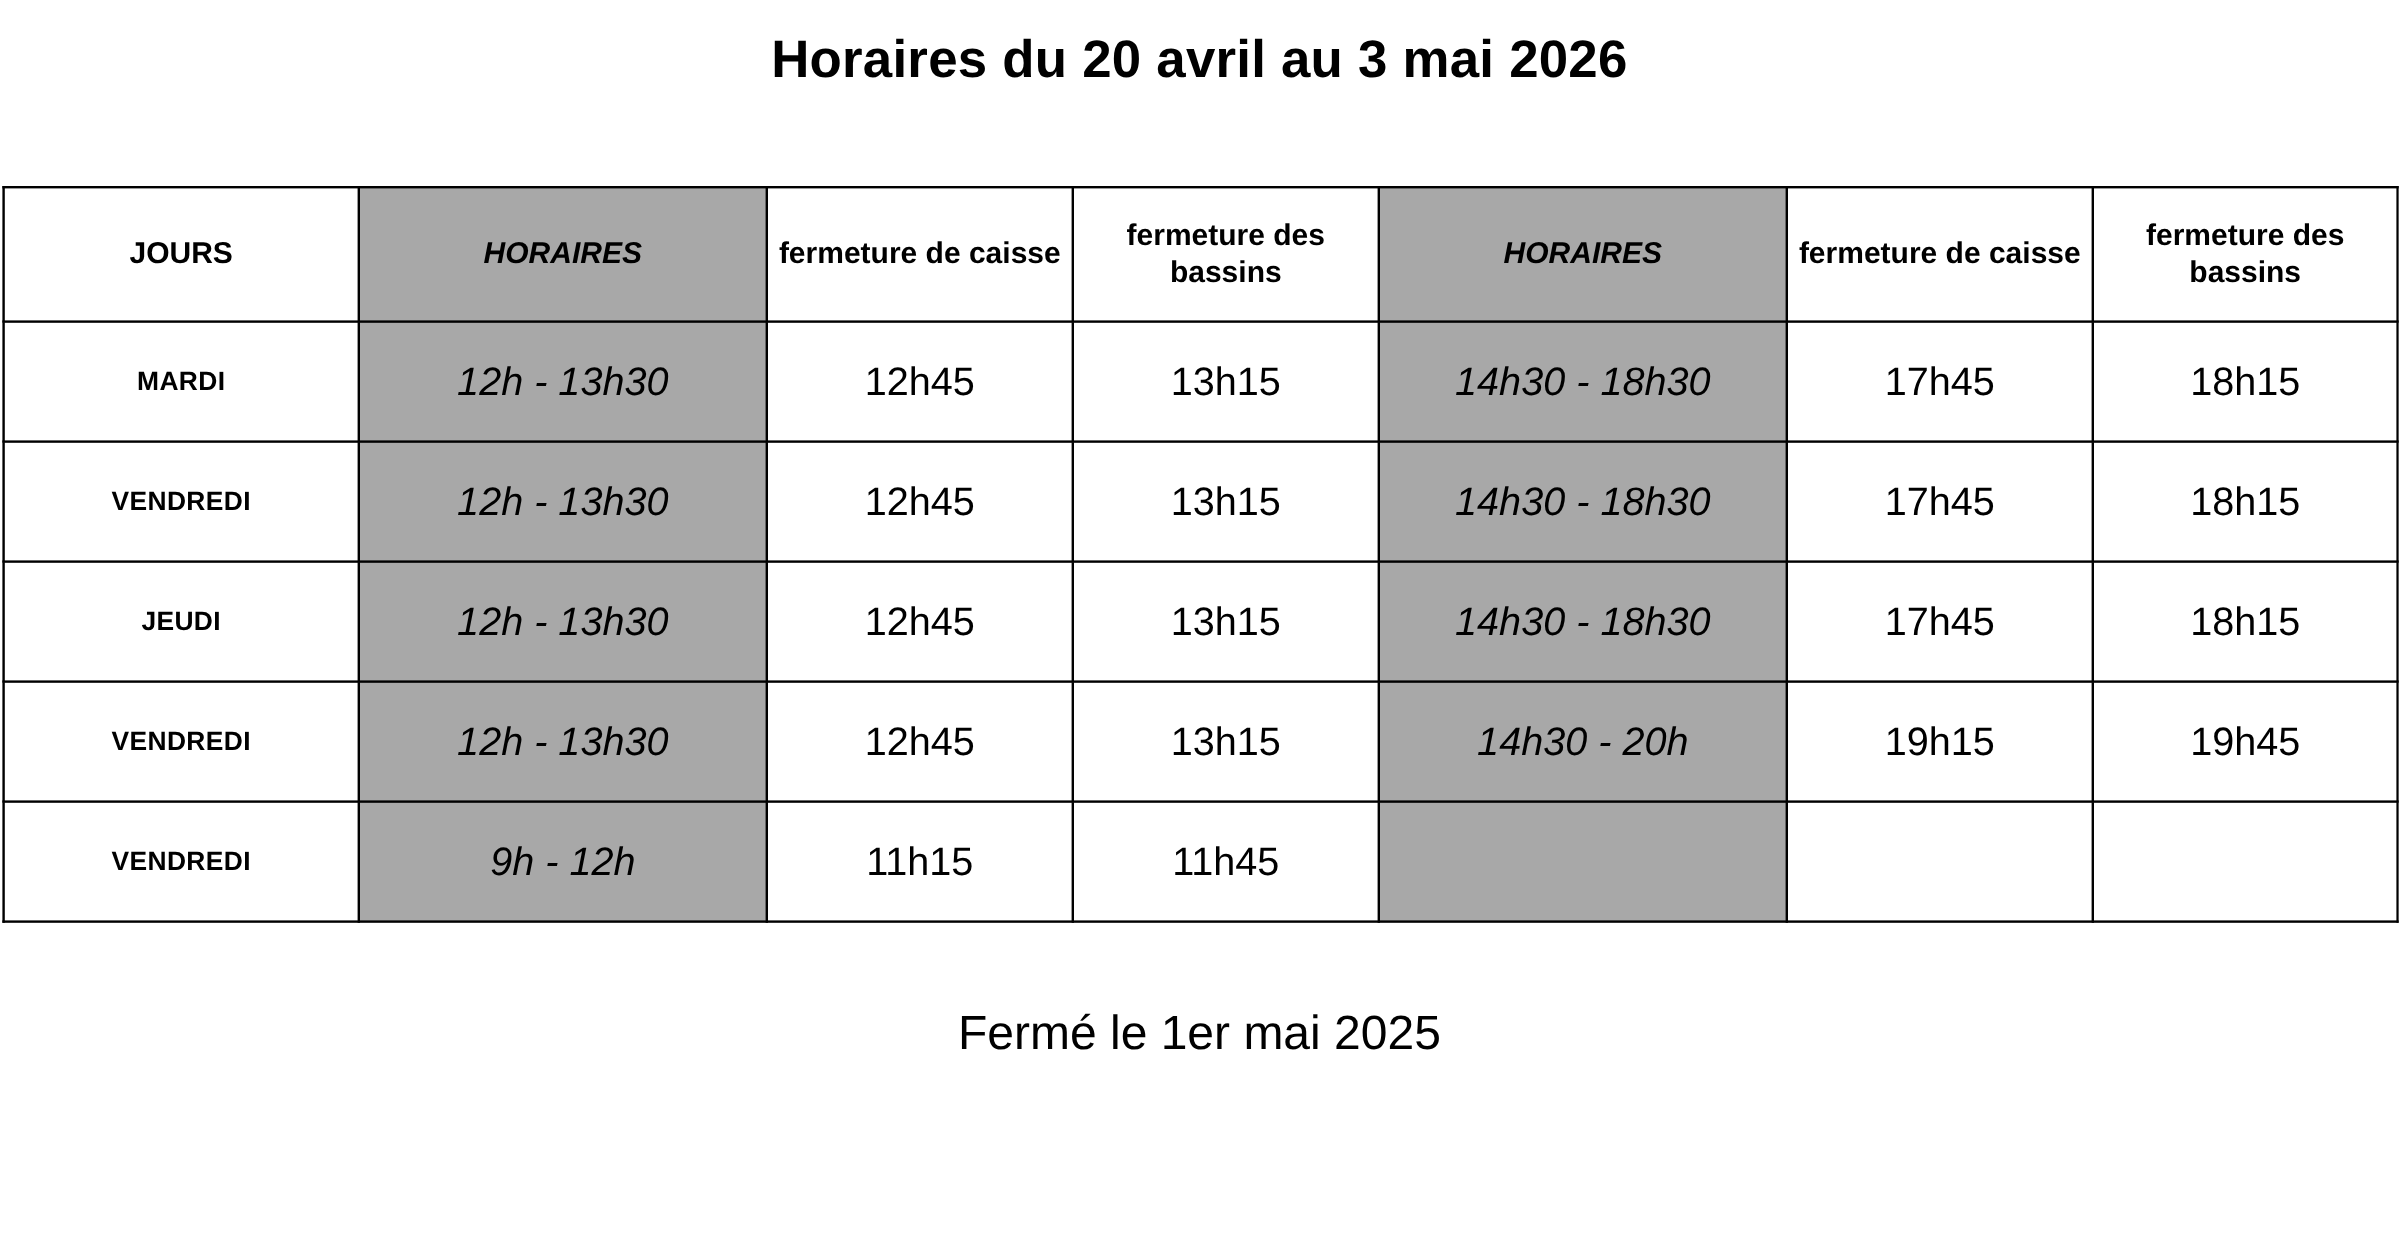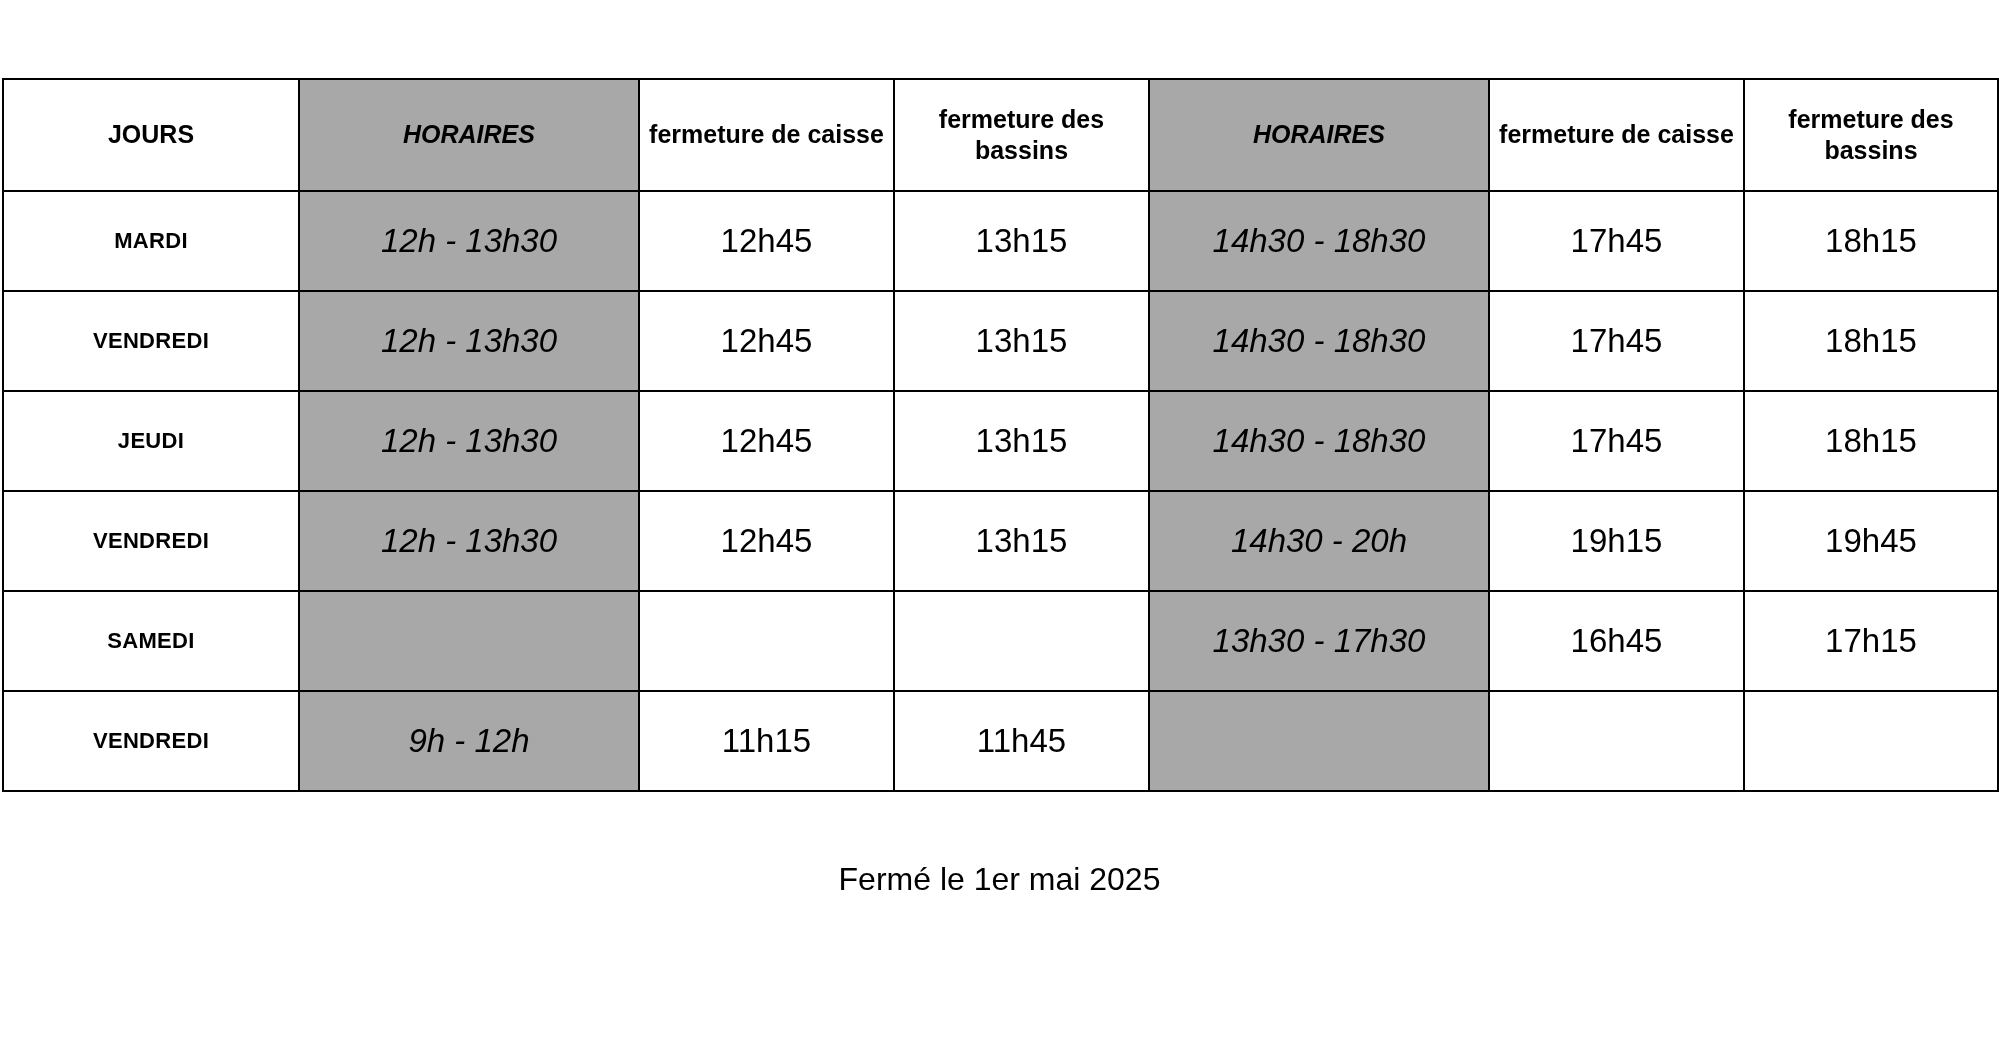--- a/index.html
+++ b/index.html
@@ -75,30 +75,31 @@
   }
   col.c-day    { width: 296px; }
   col.c-h1     { width: 340px; }
   col.c-fc1    { width: 255px; }
   col.c-fb1    { width: 255px; }
   col.c-h2     { width: 340px; }
   col.c-fc2    { width: 255px; }
   col.c-fb2    { width: 254px; }
   .footer-note {
     text-align: center;
-    font-size: 32px;
+    font-size: 40px;
     margin-top: 68px;
     line-height: 1.2;
   }
 </style>
 </head>
 <body>
 
 <div class="page">
 
+  <h1 class="title">Horaires du 20 avril au 3 mai 2026</h1>
 
   <div class="table-wrap">
     <table class="schedule">
       <colgroup>
         <col class="c-day">
         <col class="c-h1">
         <col class="c-fc1">
         <col class="c-fb1">
         <col class="c-h2">
         <col class="c-fc2">
@@ -146,29 +147,20 @@
         <tr>
           <td class="day">VENDREDI</td>
           <td class="shaded">12h - 13h30</td>
           <td>12h45</td>
           <td>13h15</td>
           <td class="shaded">14h30 - 20h</td>
           <td>19h15</td>
           <td>19h45</td>
         </tr>
         <tr>
-          <td class="day">SAMEDI</td>
-          <td class="shaded"></td>
-          <td></td>
-          <td></td>
-          <td class="shaded">13h30 - 17h30</td>
-          <td>16h45</td>
-          <td>17h15</td>
-        </tr>
-        <tr>
           <td class="day">VENDREDI</td>
           <td class="shaded">9h - 12h</td>
           <td>11h15</td>
           <td>11h45</td>
           <td class="shaded"></td>
           <td></td>
           <td></td>
         </tr>
       </tbody>
     </table>

